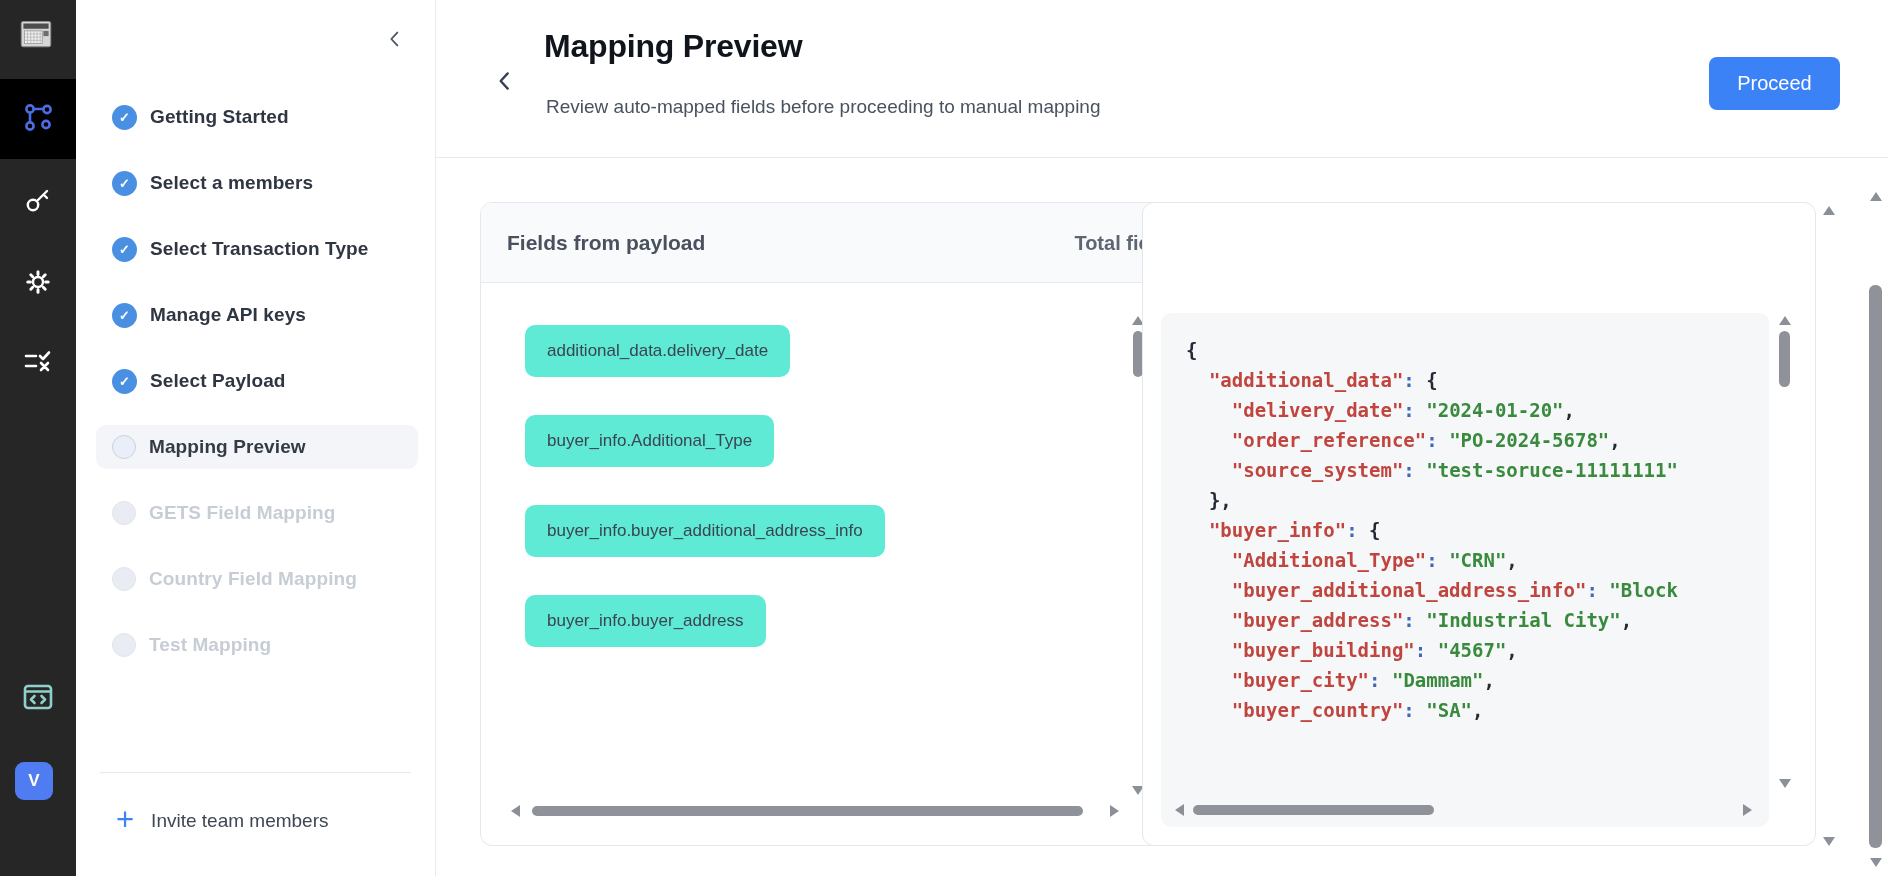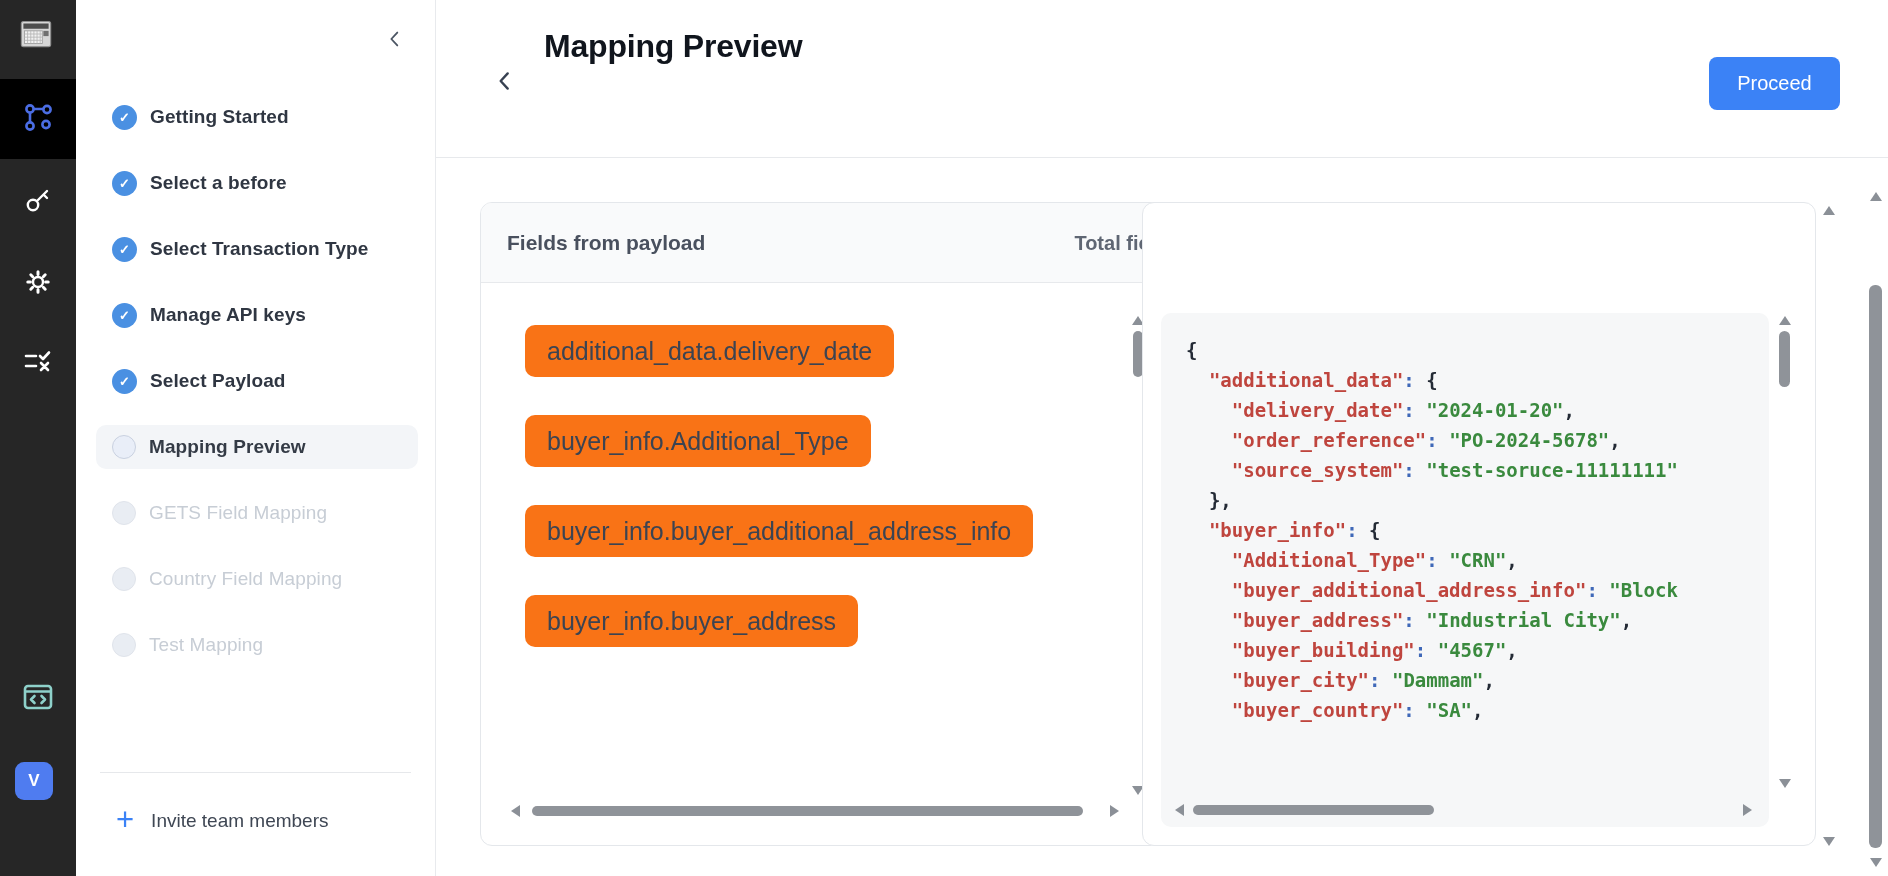--- a/index.html
+++ b/index.html
@@ -30,21 +30,21 @@
   .step { height:66px; display:flex; align-items:center; padding-left:16px; border-radius:10px; cursor:pointer; }
   .step.active { background:#f3f5f8; height:44px; margin:11px 0; }
   .step-circle { width:25px; height:25px; border-radius:50%; margin-right:13px; flex:none;
     display:flex; align-items:center; justify-content:center; font-size:13px; font-weight:700; color:#fff; }
   .step.done    .step-circle { background:var(--done_check_blue,#4a90e2); }
   .step.active  .step-circle { width:24px; height:24px; background:#e9eef8; border:1.5px solid #c9d1e0; }
   .step.pending .step-circle { width:24px; height:24px; background:#e9edf3; border:1.5px solid #e0e4eb; }
   .step-label { font-size:19px; letter-spacing:.1px; }
   .step.done    .step-label { color:#2f3642; font-weight:600; }
   .step.active  .step-label { color:#343b46; font-weight:700; }
-  .step.pending .step-label { color:#c7cdd5; font-weight:400;text-align:center; }
+  .step.pending .step-label { color:#c7cdd5; font-weight:700;text-align:center; }
   .invite-divider { position:absolute; left:24px; right:24px; top:772px; height:1px; background:#e6e8eb; }
   .invite { position:absolute; left:40px; top:798px; height:46px; display:flex; align-items:center; gap:17px; cursor:pointer; }
   .invite-plus { color:var(--accent_blue,#3b82f6); font-size:31px; font-weight:400; line-height:1; margin-top:-3px; }
   .invite-label { font-size:19px; color:#3f4754; font-weight:500; }
 
   
   #main { position:absolute; left:436px; top:0; width:1452px; height:876px; }
   #main-header { position:absolute; left:0; top:0; width:100%; height:158px; background:#fff; border-bottom:1px solid #e7e9ec; }
   .back-btn { position:absolute; left:56px; top:66px; width:26px; height:30px; cursor:pointer; }
   .page-title { position:absolute; left:108px; top:28px; font-size:32px; font-weight:700; color:#10151d; letter-spacing:-.2px; }
@@ -61,21 +61,21 @@
   .panel-header { height:80px; background:#f9fafb; border-bottom:1px solid #e7e9ec; border-radius:11px 11px 0 0;
     display:flex; align-items:center; padding:0 26px; }
   .panel-title { font-size:21px; font-weight:600; color:#49505e; }
   .total-wrap { margin-left:auto; display:flex; align-items:baseline; gap:18px; padding-right:32px; }
   .total-label { font-size:20px; font-weight:600; color:#5f6673; }
   .total-value { font-size:22px; font-weight:700; color:#1b2430; }
 
   
   .chips { position:absolute; left:44px; top:122px; width:560px; height:486px; overflow:hidden; }
   .chip { width:max-content; max-width:555px; height:52px; line-height:52px; padding:0 22px;
-    background:#f97316; border-radius:10px; margin-bottom:38px; font-size:25px; font-weight:500;
+    background:#5eead4; border-radius:10px; margin-bottom:38px; font-size:17px; font-weight:500;
     color:#3c4452; white-space:nowrap; cursor:pointer; }
 
   
   .code-block { position:absolute; left:18px; top:110px; width:608px; height:514px; background:#f6f7f8; border-radius:10px; overflow:hidden; }
   .code { padding:22px 0 0 25px; font-family:"DejaVu Sans Mono", monospace; font-size:19px; font-weight:700; line-height:30px; white-space:pre; }
   .code-line { height:30px; }
   .tok-key { color:var(--json_key,#bf453e); }
   .tok-str { color:var(--json_string,#3a8a3e); }
   .tok-col { color:var(--json_colon,#3f68b8); }
   .tok-pun { color:var(--json_punct,#232a35); }
@@ -160,21 +160,21 @@
     </svg>
   </span>
 
   <div id="steps-list">
       <div class="step done">
         <span class="step-circle">✓</span>
         <span class="step-label">Getting Started</span>
       </div>
       <div class="step done">
         <span class="step-circle">✓</span>
-        <span class="step-label">Select a before</span>
+        <span class="step-label">Select a members</span>
       </div>
       <div class="step done">
         <span class="step-circle">✓</span>
         <span class="step-label">Select Transaction Type</span>
       </div>
       <div class="step done">
         <span class="step-circle">✓</span>
         <span class="step-label">Manage API keys</span>
       </div>
       <div class="step done">
@@ -207,20 +207,21 @@
 </div>
 
 <div id="main">
   <div id="main-header">
     <span class="back-btn">
       <svg viewBox="0 0 24 24" width="26" height="30" fill="none" stroke="#374151" stroke-width="2.2" stroke-linecap="round" stroke-linejoin="round">
         <path d="M14.5 5 L8 12 L14.5 19"></path>
       </svg>
     </span>
     <div class="page-title">Mapping Preview</div>
+    <div class="page-subtitle">Review auto-mapped fields before proceeding to manual mapping</div>
     <button class="proceed-btn">Proceed</button>
   </div>
 
   <div class="panel" id="fields-panel">
     <div class="panel-header">
       <span class="panel-title">Fields from payload</span>
       <span class="total-wrap">
         <span class="total-label">Total fields</span>
         <span class="total-value">85</span>
       </span>

